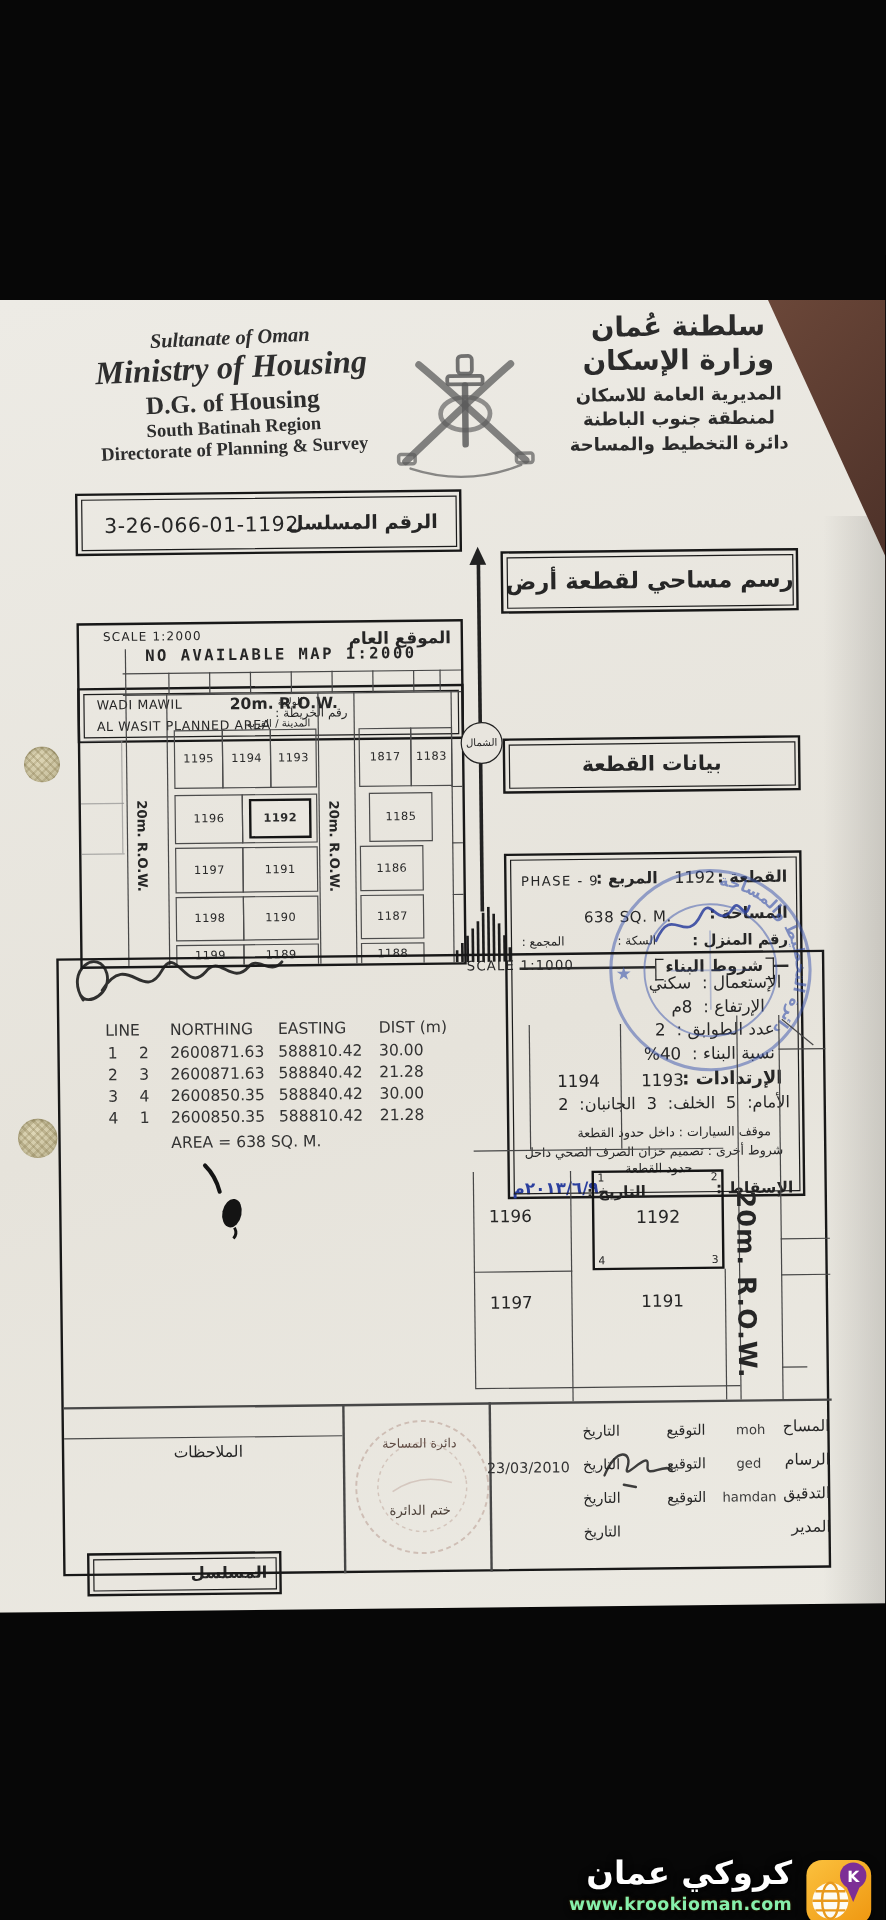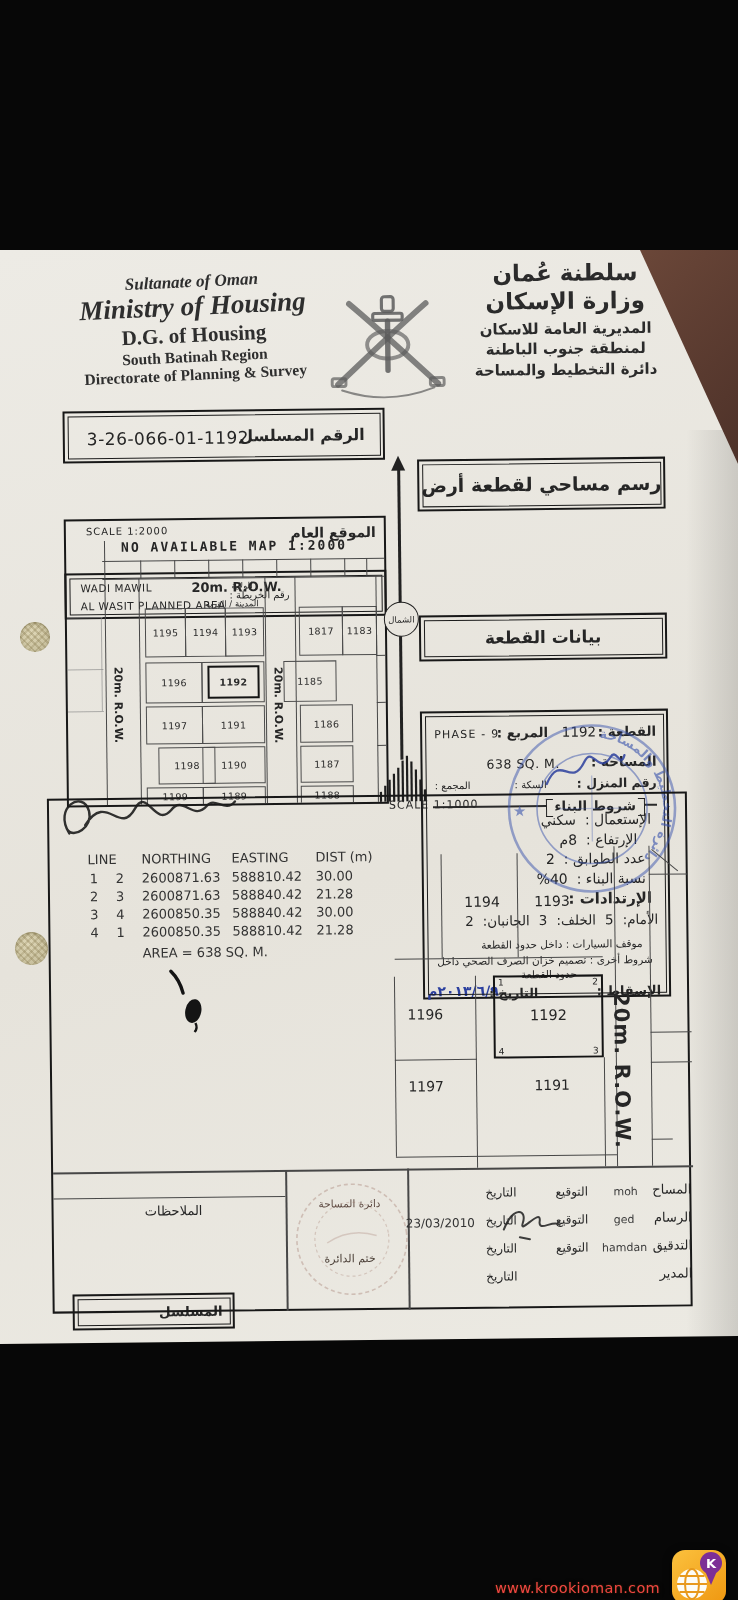--- a/index.html
+++ b/index.html
@@ -26,21 +26,21 @@
   .rtl{direction:rtl;}
   .ser{font-family:"Liberation Serif","DejaVu Serif",serif;}
   .mono{font-family:"DejaVu Sans Mono",monospace;}
   .hole{position:absolute;border-radius:50%;
         background:
           repeating-linear-gradient(45deg,rgba(120,105,60,.25) 0 2px,rgba(0,0,0,0) 2px 5px),
           repeating-linear-gradient(-45deg,rgba(120,105,60,.2) 0 2px,rgba(0,0,0,0) 2px 5px),
           radial-gradient(circle at 40% 35%,#ded6b6,#c9c19f 70%,#b7ae8c);
         box-shadow:inset 0 1px 3px rgba(90,80,40,.5);}
   .wm-title{font-weight:bold;color:#fff;font-size:27px;text-shadow:0 1px 8px rgba(0,0,0,.95),0 0 3px rgba(0,0,0,.8);}
-  .wm-url{font-weight:normal;color:#ef4444;font-size:14.5px;letter-spacing:.3px;
+  .wm-url{font-weight:bold;color:#86efac;font-size:14.5px;letter-spacing:.3px;
           text-shadow:0 1px 5px rgba(0,0,0,.9),0 0 2px #5b3a00;text-align:center;}
   .wm-icon{position:absolute;width:54px;height:54px;border-radius:13px;
            background:linear-gradient(140deg,#fbc13e,#ef9710);box-shadow:0 2px 8px rgba(0,0,0,.6);}
   .brk{position:relative;font-size:13.5px;font-weight:600;padding:0 9px;direction:rtl;}
   .brk::before{content:"";position:absolute;right:0;top:1px;bottom:-3px;width:6px;
                border:1.6px solid #222;border-left:none;}
   .brk::after{content:"";position:absolute;left:0;top:1px;bottom:-3px;width:6px;
               border:1.6px solid #222;border-right:none;}
   .hline{height:1.3px;background:#2a2a2a;}
 </style>
@@ -135,32 +135,32 @@
         <div class="lnf" style="left:34px;top:96px;width:1px;height:94px;"></div>
 
         <div class="cell" style="left:78px;top:88px;width:41px;height:49px;">1195</div>
         <div class="cell" style="left:118px;top:88px;width:41px;height:49px;">1194</div>
         <div class="cell" style="left:158px;top:88px;width:39px;height:49px;">1193</div>
         <div class="cell" style="left:78px;top:142px;width:57px;height:41px;">1196</div>
         <div class="cell" style="left:134px;top:142px;width:63px;height:41px;"></div>
         <div class="cell bold" style="left:140px;top:146px;width:52px;height:33px;">1192</div>
         <div class="cell" style="left:78px;top:186px;width:57px;height:38px;">1197</div>
         <div class="cell" style="left:134px;top:186px;width:63px;height:38px;">1191</div>
-        <div class="cell" style="left:78px;top:227px;width:57px;height:37px;margin-left:12px;">1198</div>
+        <div class="cell" style="left:78px;top:227px;width:57px;height:37px;">1198</div>
         <div class="cell" style="left:134px;top:227px;width:63px;height:37px;">1190</div>
         <div class="cell" style="left:78px;top:267px;width:57px;height:34px;align-items:flex-start;padding-top:3px;">1199</div>
         <div class="cell" style="left:134px;top:267px;width:63px;height:34px;align-items:flex-start;padding-top:3px;">1189</div>
 
         <div class="ln" style="left:198px;top:58px;width:1px;height:230px;"></div>
         <div class="ln" style="left:228px;top:58px;width:1px;height:230px;"></div>
         <span class="abs vt" style="left:204px;top:148px;height:120px;font-size:11px;font-weight:bold;">20m. R.O.W.</span>
 
         <div class="cell" style="left:232px;top:88px;width:44px;height:49px;">1817</div>
         <div class="cell" style="left:275px;top:88px;width:35px;height:49px;">1183</div>
-        <div class="cell" style="left:216px;top:142px;width:53px;height:41px;">1185</div>
+        <div class="cell" style="left:240px;top:142px;width:53px;height:41px;">1185</div>
         <div class="cell" style="left:232px;top:186px;width:53px;height:38px;">1186</div>
         <div class="cell" style="left:232px;top:227px;width:53px;height:37px;">1187</div>
         <div class="cell" style="left:232px;top:267px;width:53px;height:34px;align-items:flex-start;padding-top:3px;">1188</div>
 
         <div class="ln" style="left:309px;top:58px;width:1px;height:230px;"></div>
         <div class="ln" style="left:309px;top:137px;width:13px;height:1px;"></div>
         <div class="ln" style="left:309px;top:184px;width:13px;height:1px;"></div>
         <div class="ln" style="left:309px;top:227px;width:13px;height:1px;"></div>
       </div>
 
@@ -376,20 +376,21 @@
         <span class="abs rtl" style="left:432px;top:390px;font-size:12px;">التاريخ</span>
         <span class="abs rtl" style="left:432px;top:418px;font-size:12px;">التاريخ</span>
         <span class="abs rtl" style="left:432px;top:446px;font-size:12px;">التاريخ</span>
         <span class="abs rtl" style="left:432px;top:474px;font-size:12px;">التاريخ</span>
         <span class="abs" style="left:352px;top:420px;font-size:12px;color:#333;">23/03/2010</span>
       </div>
 
     </div>
   </div>
 
+  <div class="abs wm-title rtl" style="right:78px;top:1546px;">كروكي عمان</div>
   <div class="abs wm-url" style="right:78px;top:1580px;">www.krookioman.com</div>
   <div class="wm-icon" style="left:672px;top:1550px;">
     <svg class="abs" style="left:2px;bottom:2px;" width="36" height="36" viewBox="0 0 36 36">
       <circle cx="18" cy="18" r="15" fill="#fdfcf5"></circle>
       <g fill="none" stroke="#e8991c" stroke-width="2">
         <ellipse cx="18" cy="18" rx="7" ry="15"></ellipse>
         <path d="M3,18 L33,18 M5.5,10 L30.5,10 M5.5,26 L30.5,26"></path>
       </g>
     </svg>
     <svg class="abs" style="right:1px;top:1px;" width="28" height="36" viewBox="0 0 28 36">

